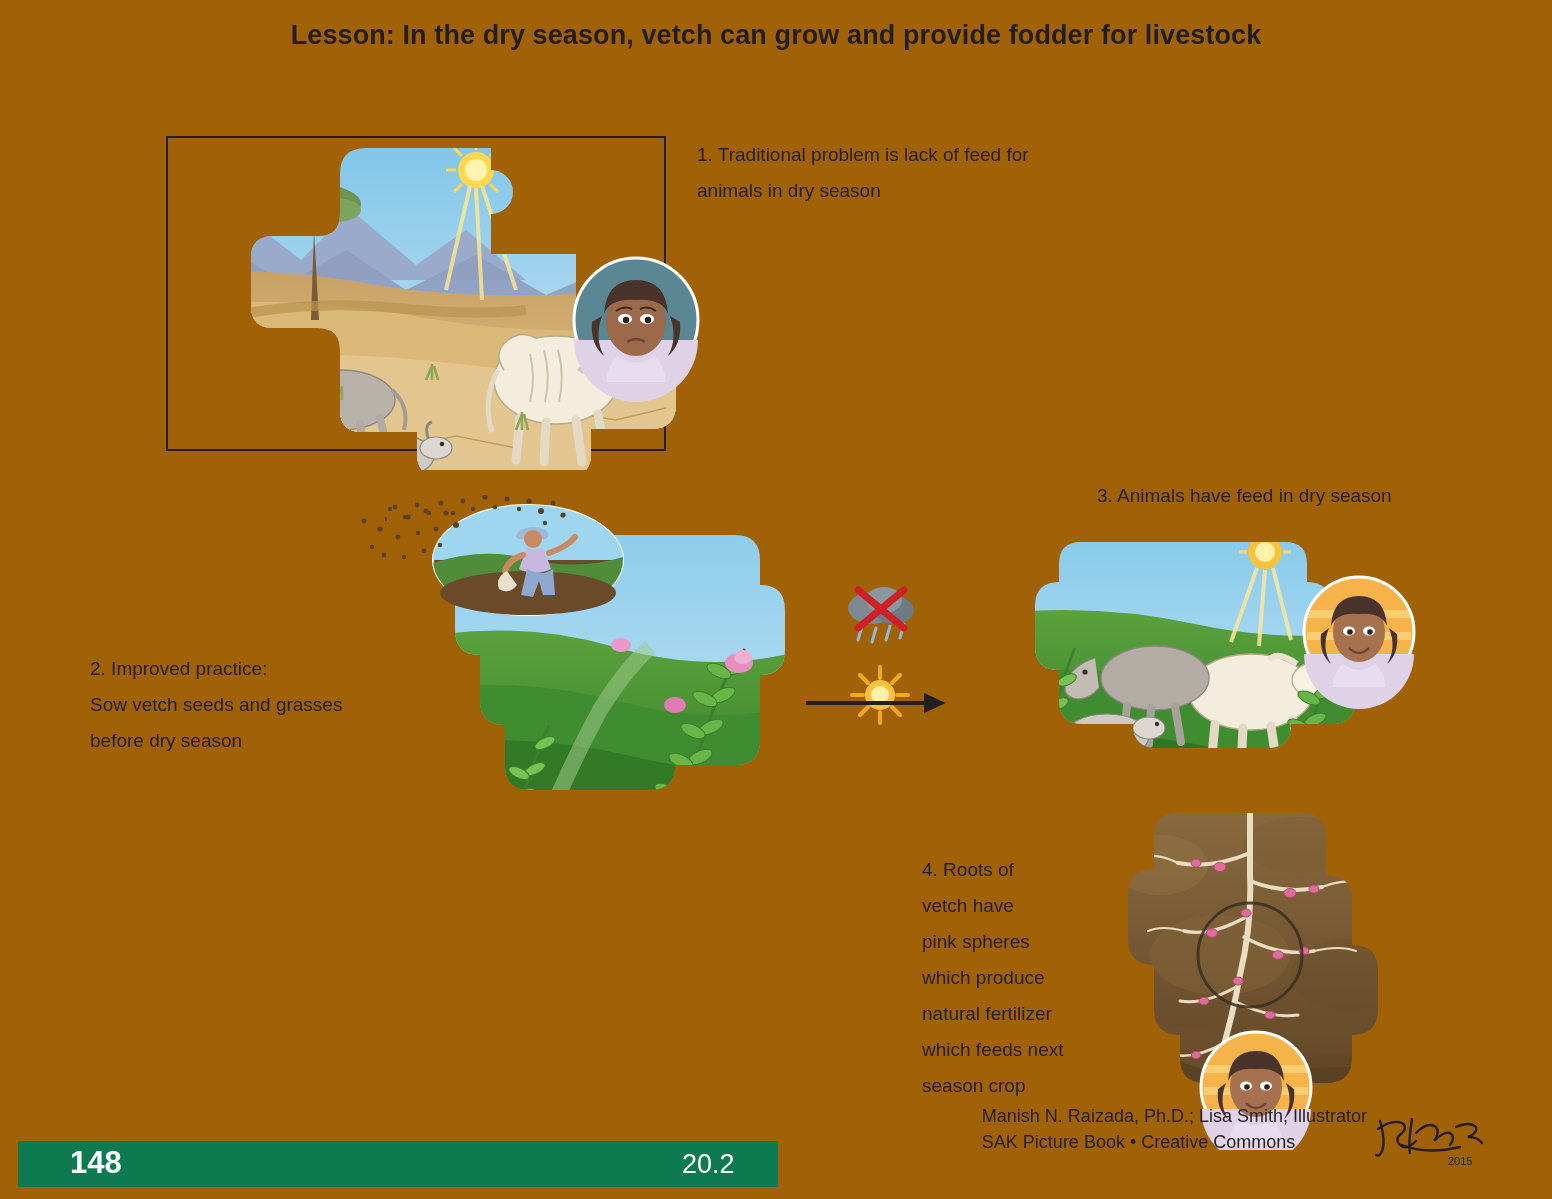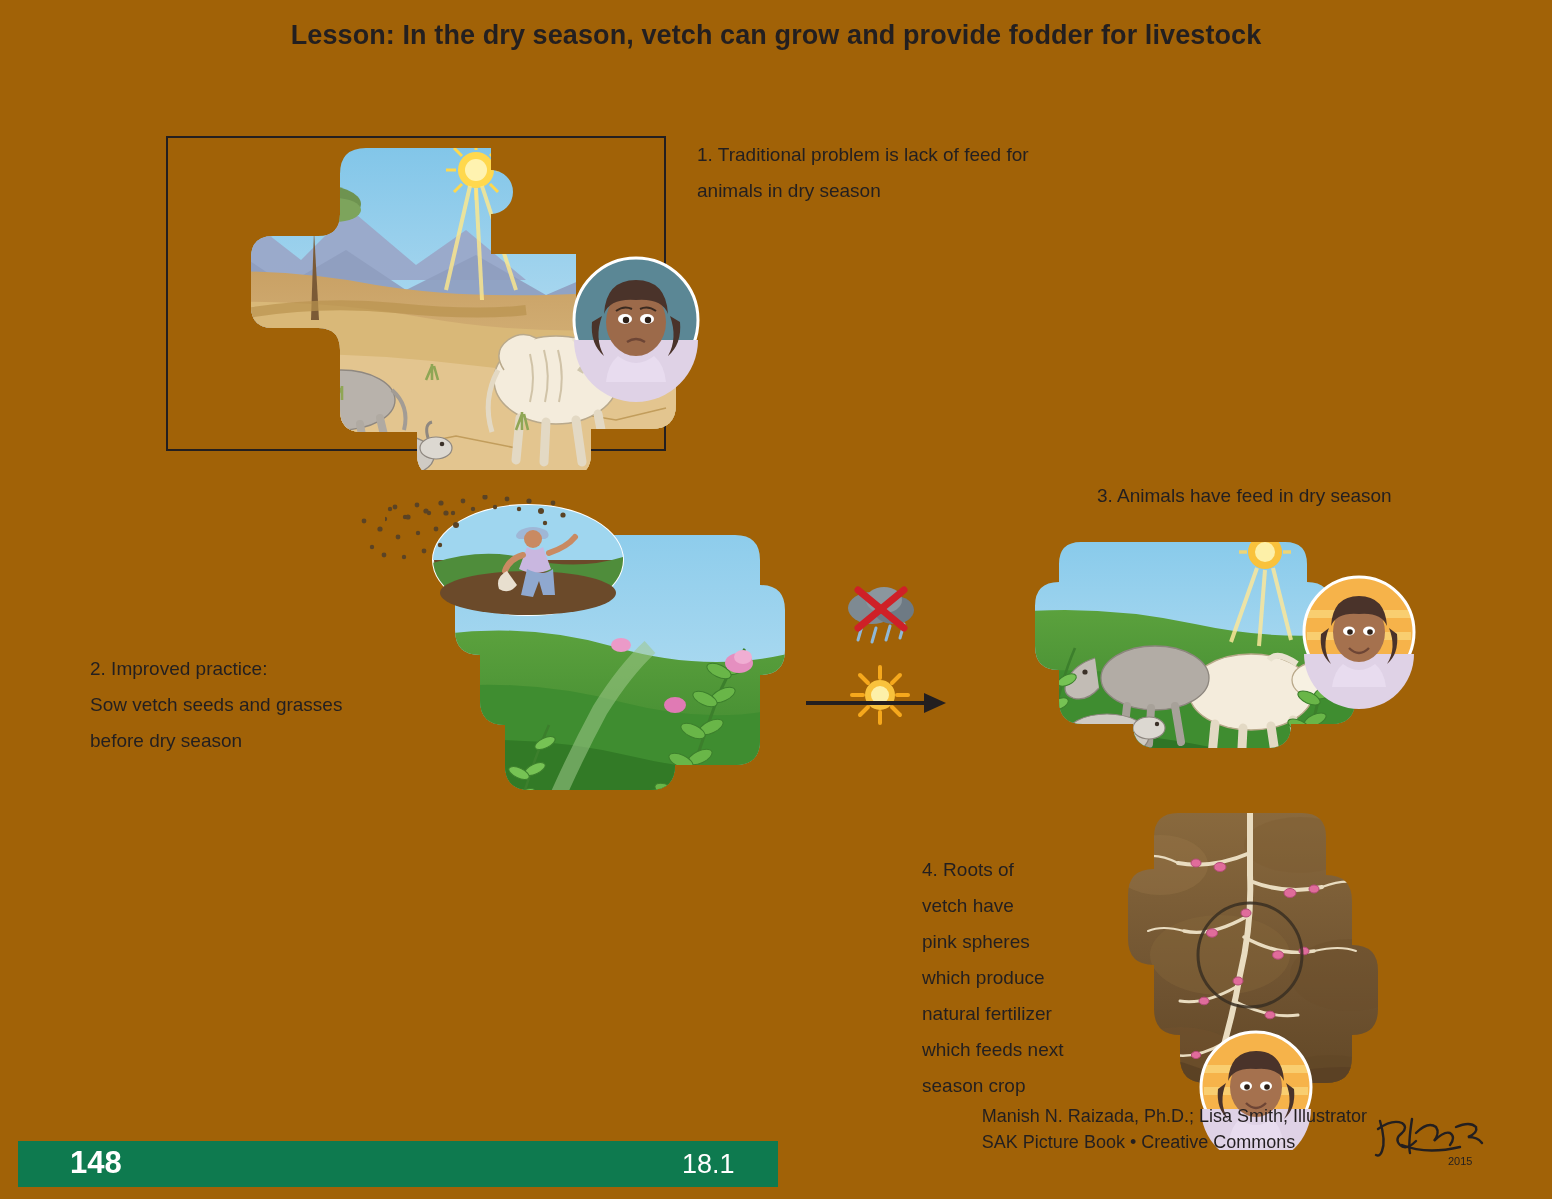--- a/index.html
+++ b/index.html
@@ -743,21 +743,21 @@
   <div class="caption" style="left:922px; top:852px; width:190px;">4. Roots of
 vetch have
 pink spheres
 which produce
 natural fertilizer
 which feeds next
 season crop</div>
 
   <div id="footer-bar"></div>
   <div id="page-number">148</div>
-  <div id="section-number">18.1</div>
+  <div id="section-number">20.2</div>
   <div id="credits">Manish N. Raizada, Ph.D.; Lisa Smith, Illustrator
 SAK Picture Book • Creative Commons</div>
 
   <svg id="signature" viewBox="0 0 120 60">
     <g fill="none" stroke="#231f20" stroke-width="2.4" stroke-linecap="round">
       <path d="M8 10 q6 20 2 30 q-2 6 -6 4"></path>
       <path d="M6 18 q14 -10 24 -6 q6 4 0 10 q-8 6 -2 12 q6 6 16 -4"></path>
       <path d="M40 8 q-4 26 -2 34"></path>
       <path d="M44 22 q12 -12 20 -6 q4 6 -2 14 q10 -10 16 -8 q6 4 0 12"></path>
       <path d="M84 16 q14 -6 20 0 q2 6 -8 10 q10 0 14 6"></path>

